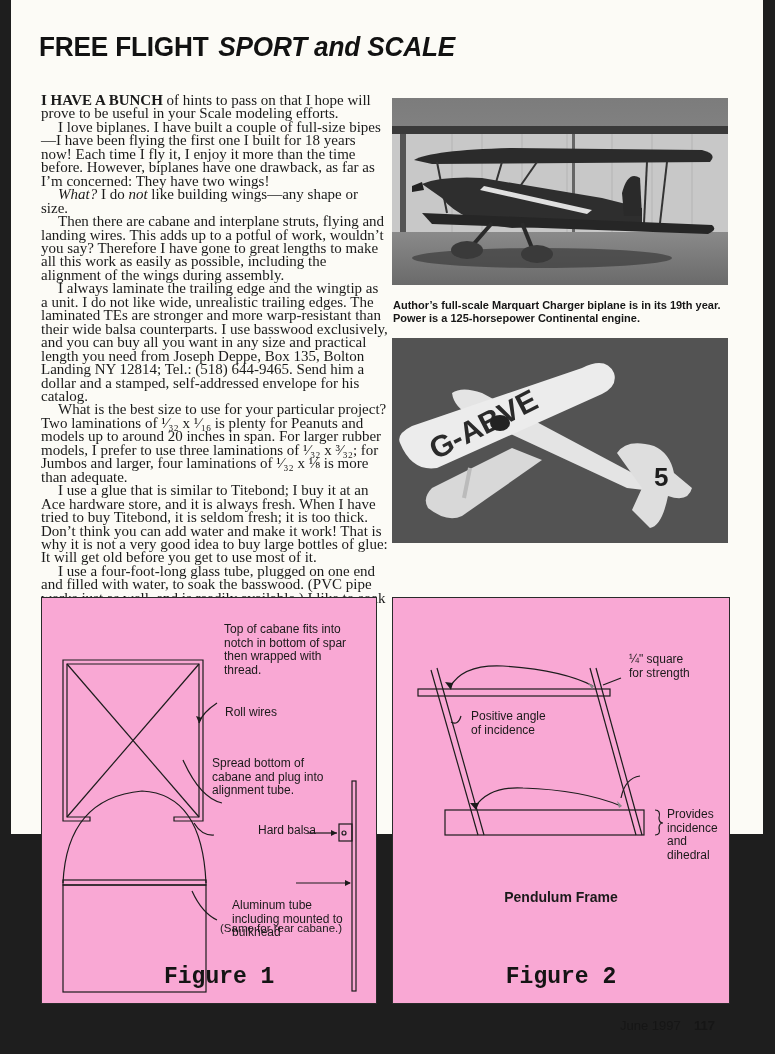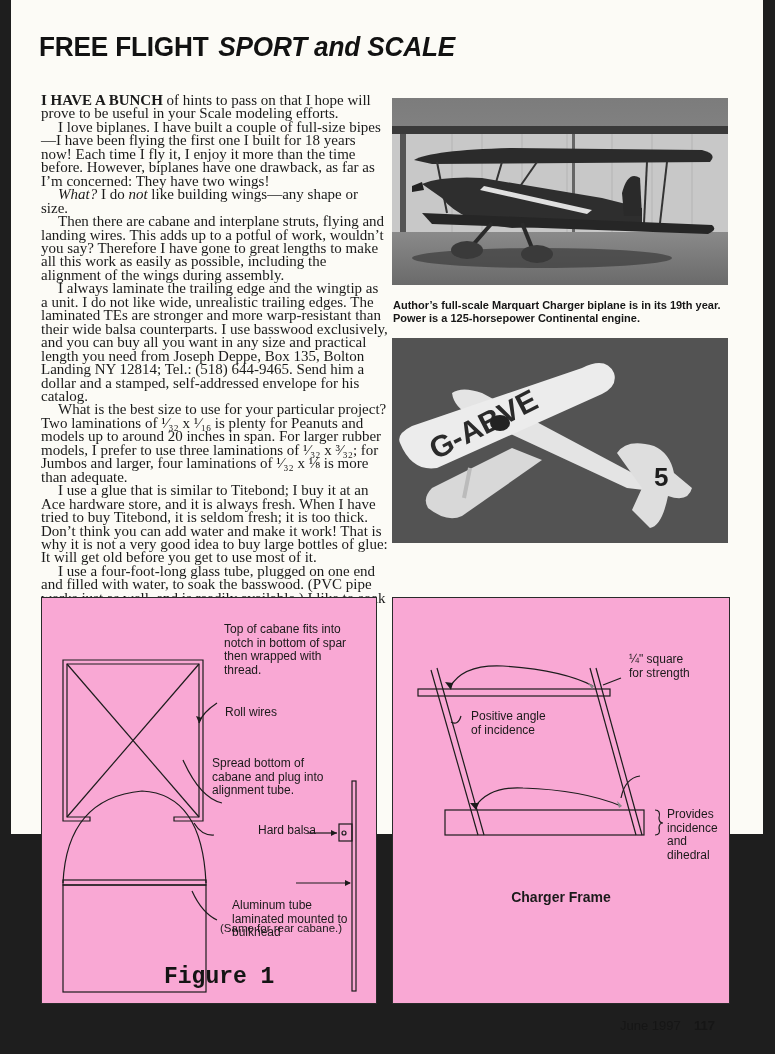--- a/index.html
+++ b/index.html
@@ -158,21 +158,21 @@
     </div>
     <div class="fig-label" style="left:183px;top:108px;">Roll wires</div>
     <div class="fig-label" style="left:170px;top:159px;">
       <div>Spread bottom of</div>
       <div>cabane and plug into</div>
       <div>alignment tube.</div>
     </div>
     <div class="fig-label" style="left:216px;top:226px;">Hard balsa</div>
     <div class="fig-label" style="left:190px;top:256px;margin-top:45px;">
       <div>Aluminum tube</div>
-      <div>laminated mounted to</div>
+      <div>including mounted to</div>
       <div>bulkhead</div>
     </div>
     <div class="fig-label" style="left:178px;top:324px;font-size:11.5px;">(Same for rear cabane.)</div>
     <div class="fig-title" style="left:122px;top:366px;">Figure 1</div>
   </div>
 
   <div class="abs figbox" style="left:381px;top:597px;width:336px;height:405px;">
     <svg width="336" height="405" viewBox="0 0 336 405" style="left:0;top:0">
       <g fill="none" stroke="#1c1c1c" stroke-width="1.2">
 
@@ -208,18 +208,19 @@
     <div class="fig-label" style="left:78px;top:112px;">
       <div>Positive angle</div>
       <div>of incidence</div>
     </div>
     <div class="fig-label" style="left:274px;top:210px;">
       <div>Provides</div>
       <div>incidence</div>
       <div>and</div>
       <div>dihedral</div>
     </div>
-    <div class="fig-label" style="left:0;width:336px;text-align:center;top:293px;font-weight:bold;font-size:14px;">Charger Frame</div>
+    <div class="fig-label" style="left:0;width:336px;text-align:center;top:293px;font-weight:bold;font-size:14px;">Pendulum Frame</div>
+    <div class="fig-title" style="left:0;width:336px;text-align:center;top:366px;">Figure 2</div>
   </div>
 
   <div class="footer" style="left:609px;top:1018px;">June 1997</div>
   <div class="footer" style="left:683px;top:1018px;font-weight:bold;">117</div>
 </div>
 
 </body></html>

